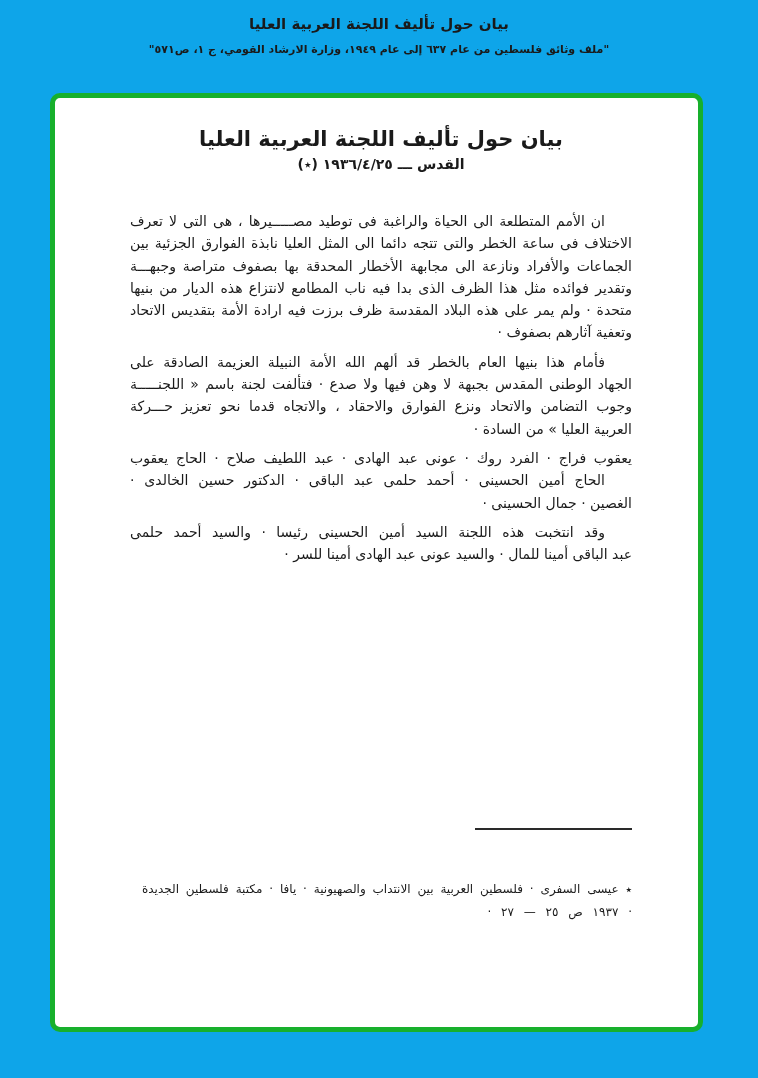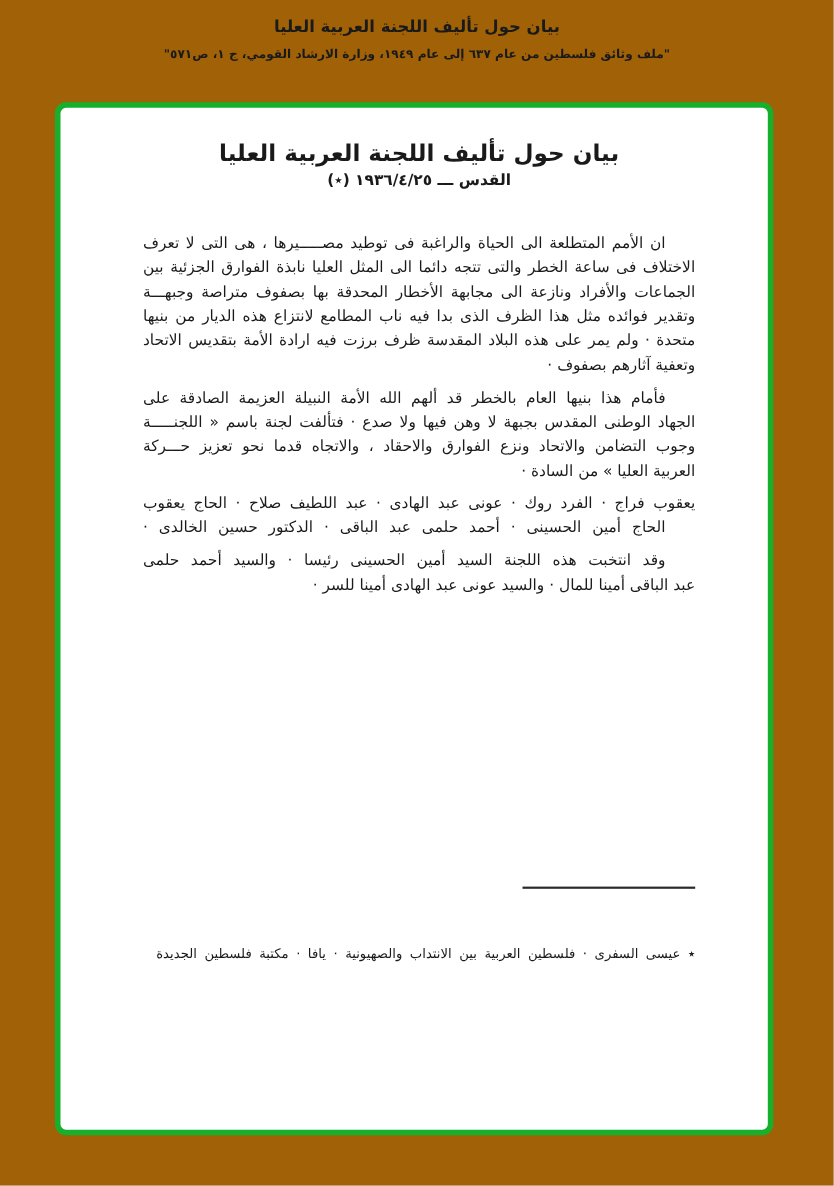--- a/index.html
+++ b/index.html
@@ -9,21 +9,21 @@
   * { box-sizing: border-box; margin: 0; padding: 0; }
   html, body { background: #ffffff; }
   body {
     font-family: "DejaVu Sans", sans-serif;
     color: var(--ink);
   }
   .page {
     position: relative;
     width: 758px;
     height: 1078px;
-    background: #a16207;
+    background: #0ea5e9;
     overflow: hidden;
     direction: rtl;
   }
   .top-header {
     position: absolute;
     top: 12px;
     left: 0;
     width: 100%;
     text-align: center;
   }
@@ -121,28 +121,30 @@
         </div>
         <div class="para">
           <div class="line just first">فأمام هذا بنيها العام بالخطر قد ألهم الله الأمة النبيلة العزيمة الصادقة على</div>
           <div class="line just">الجهاد الوطنى المقدس بجبهة لا وهن فيها ولا صدع · فتألفت لجنة باسم « اللجنـــــة</div>
           <div class="line just">وجوب التضامن والاتحاد ونزع الفوارق والاحقاد ، والاتجاه قدما نحو تعزيز حـــركة</div>
           <div class="line">العربية العليا » من السادة ·</div>
         </div>
         <div class="para">
           <div class="line just">يعقوب فراج · الفرد روك · عونى عبد الهادى · عبد اللطيف صلاح · الحاج يعقوب</div>
           <div class="line just first">الحاج أمين الحسينى · أحمد حلمى عبد الباقى · الدكتور حسين الخالدى ·</div>
+          <div class="line">الغصين · جمال الحسينى ·</div>
         </div>
         <div class="para">
           <div class="line just first">وقد انتخبت هذه اللجنة السيد أمين الحسينى رئيسا · والسيد أحمد حلمى</div>
           <div class="line">عبد الباقى أمينا للمال · والسيد عونى عبد الهادى أمينا للسر ·</div>
         </div>
       </div>
 
     <div class="footnote">
       <div class="fn-divider"></div>
       <div>
           <div class="fn-line just">٭ عيسى السفرى · فلسطين العربية بين الانتداب والصهيونية · يافا · مكتبة فلسطين الجديدة</div>
+          <div class="fn-line fn-wide">· ١٩٣٧ ص ٢٥ — ٢٧ ·</div>
         </div>
     </div>
   </div>
 
 </div>
 
 </body></html>

